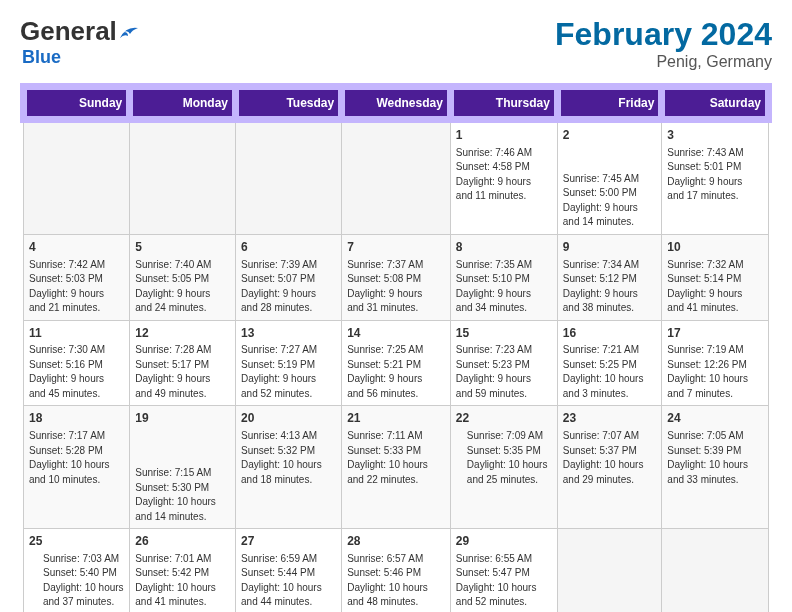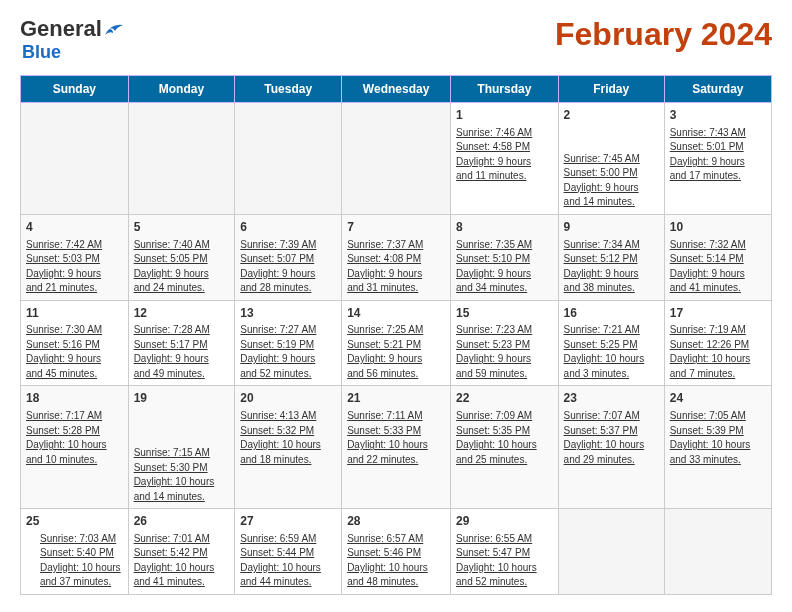--- a/index.html
+++ b/index.html
@@ -20,39 +20,39 @@
       display: flex;
       flex-direction: column;
       align-items: flex-start;
     }
     .title-block {
       text-align: right;
     }
     .month-title {
       font-size: 32px;
       font-weight: bold;
-      color: #c2410c;
+      color: #0369a1;
     }
     .location {
       font-size: 16px;
       color: #555;
     }
     table {
       width: 100%;
       border-collapse: collapse;
       font-size: 11px;
     }
     thead th {
-      background: #0369a1;
+      background: #4c1d95;
       color: #fff;
       padding: 6px 4px;
       font-size: 12px;
       font-weight: bold;
-      text-align: center;
-      border: 1px solid #c4b5fd;
+      text-align: right;
+      border: 7px solid #c4b5fd;
     }
     td {
       border: 1px solid #ccc;
       vertical-align: top;
       padding: 4px 5px;
       width: 113px;
       min-height: 80px;
       height: 85px;
       color: #333;
       font-size: 10.5px;
@@ -63,50 +63,50 @@
     }
     .day-num {
       font-weight: bold;
       font-size: 12px;
       margin-bottom: 2px;
     }
     .day-info {
       font-size: 10px;
       color: #333;
       line-height: 1.45;
-      text-decoration: underline;
     }
     tbody tr:nth-child(odd) td:not(.empty) {
       background: #fff;
     }
     tbody tr:nth-child(even) td:not(.empty) {
       background: #f9f9f9;
     }
     .logo-wrapper {
       display: flex;
       align-items: center;
       gap: 2px;
     }
   </style>
 </head>
 <body>
 
 <div class="header">
   <div class="logo">
     <div class="logo-wrapper">
-      <span style="font-size:22px;font-weight:bold;">
+      <span style="font-size:26px;font-weight:bold;">
         <span style="color:#333;">General</span><svg width="22" height="18" viewBox="0 0 22 18" style="vertical-align:middle;margin:0 1px;">
             <path d="M2 14 Q8 2 20 4 Q14 6 12 10 Q10 6 6 8 Q10 8 10 12 Q6 10 2 14Z" fill="#1a6bc4"></path>
           </svg>
       </span>
     </div>
     <div style="color:#1a6bc4;font-size:18px;font-weight:bold;margin-left:2px;">Blue</div>
   </div>
   <div class="title-block">
     <div class="month-title">February 2024</div>
+    <div class="location">Penig, Germany</div>
   </div>
 </div>
 
 <table>
   <thead>
     <tr id="header-row">
         <th>Sunday</th>
         <th>Monday</th>
         <th>Tuesday</th>
         <th>Wednesday</th>
@@ -161,21 +161,21 @@
         <td>
           <div class="day-num">6</div>
           <div class="day-info" style="white-space: pre-line;">Sunrise: 7:39 AM
 Sunset: 5:07 PM
 Daylight: 9 hours
 and 28 minutes.</div>
         </td>
         <td>
           <div class="day-num">7</div>
           <div class="day-info" style="white-space: pre-line;">Sunrise: 7:37 AM
-Sunset: 4:08 PM
+Sunset: 5:08 PM
 Daylight: 9 hours
 and 31 minutes.</div>
         </td>
         <td>
           <div class="day-num">8</div>
           <div class="day-info" style="white-space: pre-line;">Sunrise: 7:35 AM
 Sunset: 5:10 PM
 Daylight: 9 hours
 and 34 minutes.</div>
         </td>
@@ -269,21 +269,21 @@
         </td>
         <td>
           <div class="day-num">21</div>
           <div class="day-info" style="white-space: pre-line;">Sunrise: 7:11 AM
 Sunset: 5:33 PM
 Daylight: 10 hours
 and 22 minutes.</div>
         </td>
         <td>
           <div class="day-num">22</div>
-          <div class="day-info" style="white-space: pre-line;">Sunrise: 7:09 AM
+          <div class="day-info" style="white-space: pre-line; margin-left: 11px;">Sunrise: 7:09 AM
 Sunset: 5:35 PM
 Daylight: 10 hours
 and 25 minutes.</div>
         </td>
         <td>
           <div class="day-num">23</div>
           <div class="day-info" style="white-space: pre-line;">Sunrise: 7:07 AM
 Sunset: 5:37 PM
 Daylight: 10 hours
 and 29 minutes.</div>

